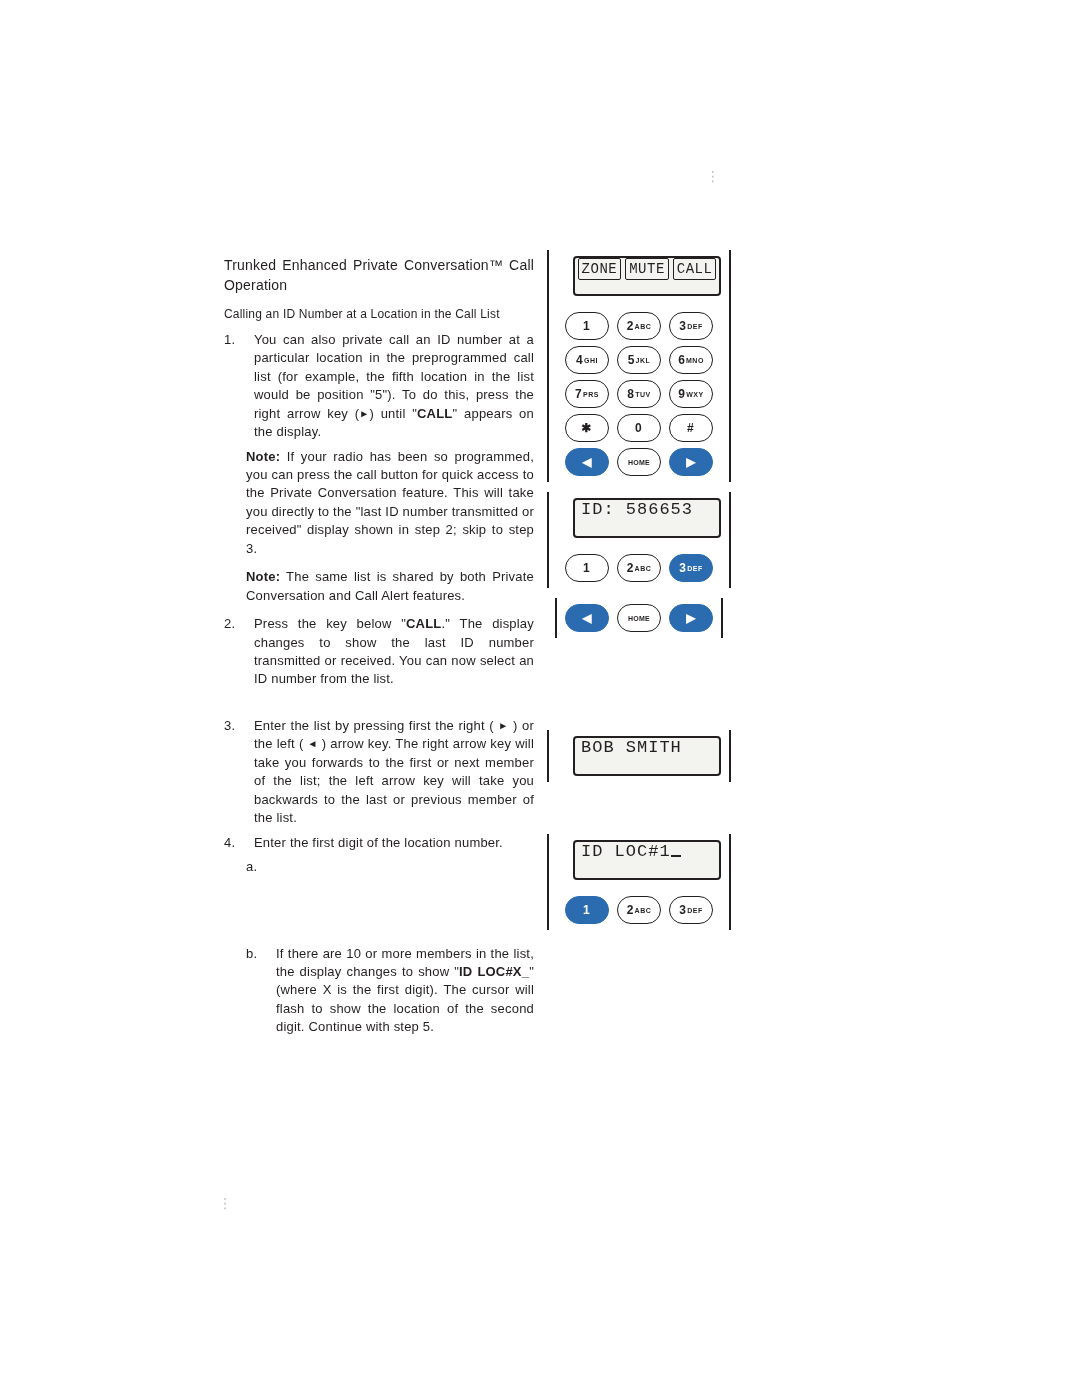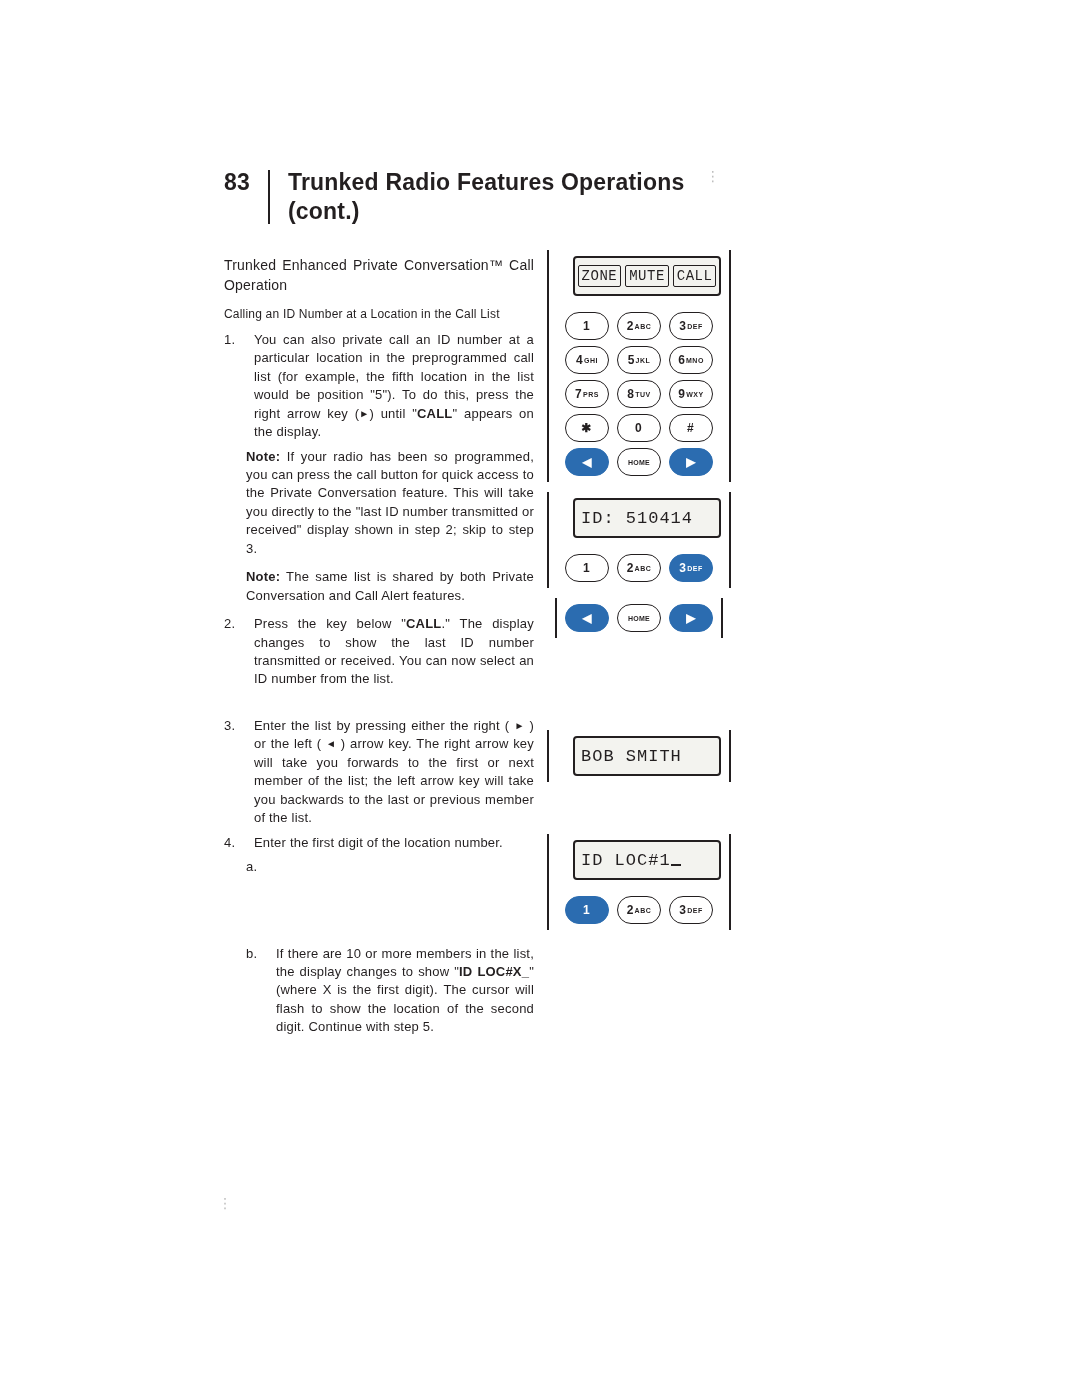--- a/index.html
+++ b/index.html
@@ -75,21 +75,21 @@
   }
   .rail::before{left:0}
   .rail::after{right:0}
 
   
   .lcd{
     width:148px;height:40px;
     border:2px solid var(--stroke);
     border-radius:4px;
     background:var(--lcd);
-    display:flex;align-items:center;
+    display:flex;
     padding:0 6px;
     gap:4px;
     margin-left:16px;
   }
   .lcd.center{justify-content:center;}
   .lcd .soft{
     border:1.6px solid var(--stroke);
     border-radius:2px;
     height:22px;
     padding:0 3px;
@@ -131,28 +131,20 @@
   .gap60{height:60px}
 </style>
 </head>
 <body>
 
 <div class="page">
 
   <span class="reg-tr">⋮</span>
   <span class="reg-bl">⋮</span>
 
-  <div class="hdr">
-    <div class="pgnum">83</div>
-    <div class="vbar"></div>
-    <div class="title">
-      <span>Trunked Radio Features Operations</span><br>
-      <span>(cont.)</span>
-    </div>
-  </div>
 
   <div class="body">
 
     <div class="col-text">
       <p class="subhead">Trunked Enhanced Private Conversation™ Call Operation</p>
       <p class="mini">Calling an ID Number at a Location in the Call List</p>
 
       <div class="num">
         <span>1.</span>
         <span>
@@ -172,21 +164,21 @@
         <span>
           <span>Press the key below "</span><b>CALL</b><span>." The display changes to show the last ID number transmitted or received. You can now select an ID number from the list.</span>
         </span>
       </div>
 
       <div class="gap20"></div>
 
       <div class="num">
         <span>3.</span>
         <span>
-          <span>Enter the list by pressing either the right ( </span><span class="tri">►</span><span> ) or the left ( </span><span class="tri">◄</span><span> ) arrow key. The right arrow key will take you forwards to the first or next member of the list; the left arrow key will take you backwards to the last or previous member of the list.</span>
+          <span>Enter the list by pressing first the right ( </span><span class="tri">►</span><span> ) or the left ( </span><span class="tri">◄</span><span> ) arrow key. The right arrow key will take you forwards to the first or next member of the list; the left arrow key will take you backwards to the last or previous member of the list.</span>
         </span>
       </div>
 
       <div class="num">
         <span>4.</span>
         <span>Enter the first digit of the location number.</span>
       </div>
       <div class="sub">
         <span>a.</span>
       </div>
@@ -263,21 +255,21 @@
               <span>HOME</span>
             </div>
           <div class="key arrow active">
               <span class="glyph">▶</span>
             </div>
         </div>
       </div>
 
       <div class="rail">
         <div class="lcd">
-          <span class="plain">ID: 510414</span>
+          <span class="plain">ID: 586653</span>
         </div>
         <div class="gap8"></div>
         <div class="gap8"></div>
         <div class="keypad">
           <div class="key">
               <span class="big">1</span>
             </div>
           <div class="key">
               <span class="big">2</span>
               <span class="sub">ABC</span>

